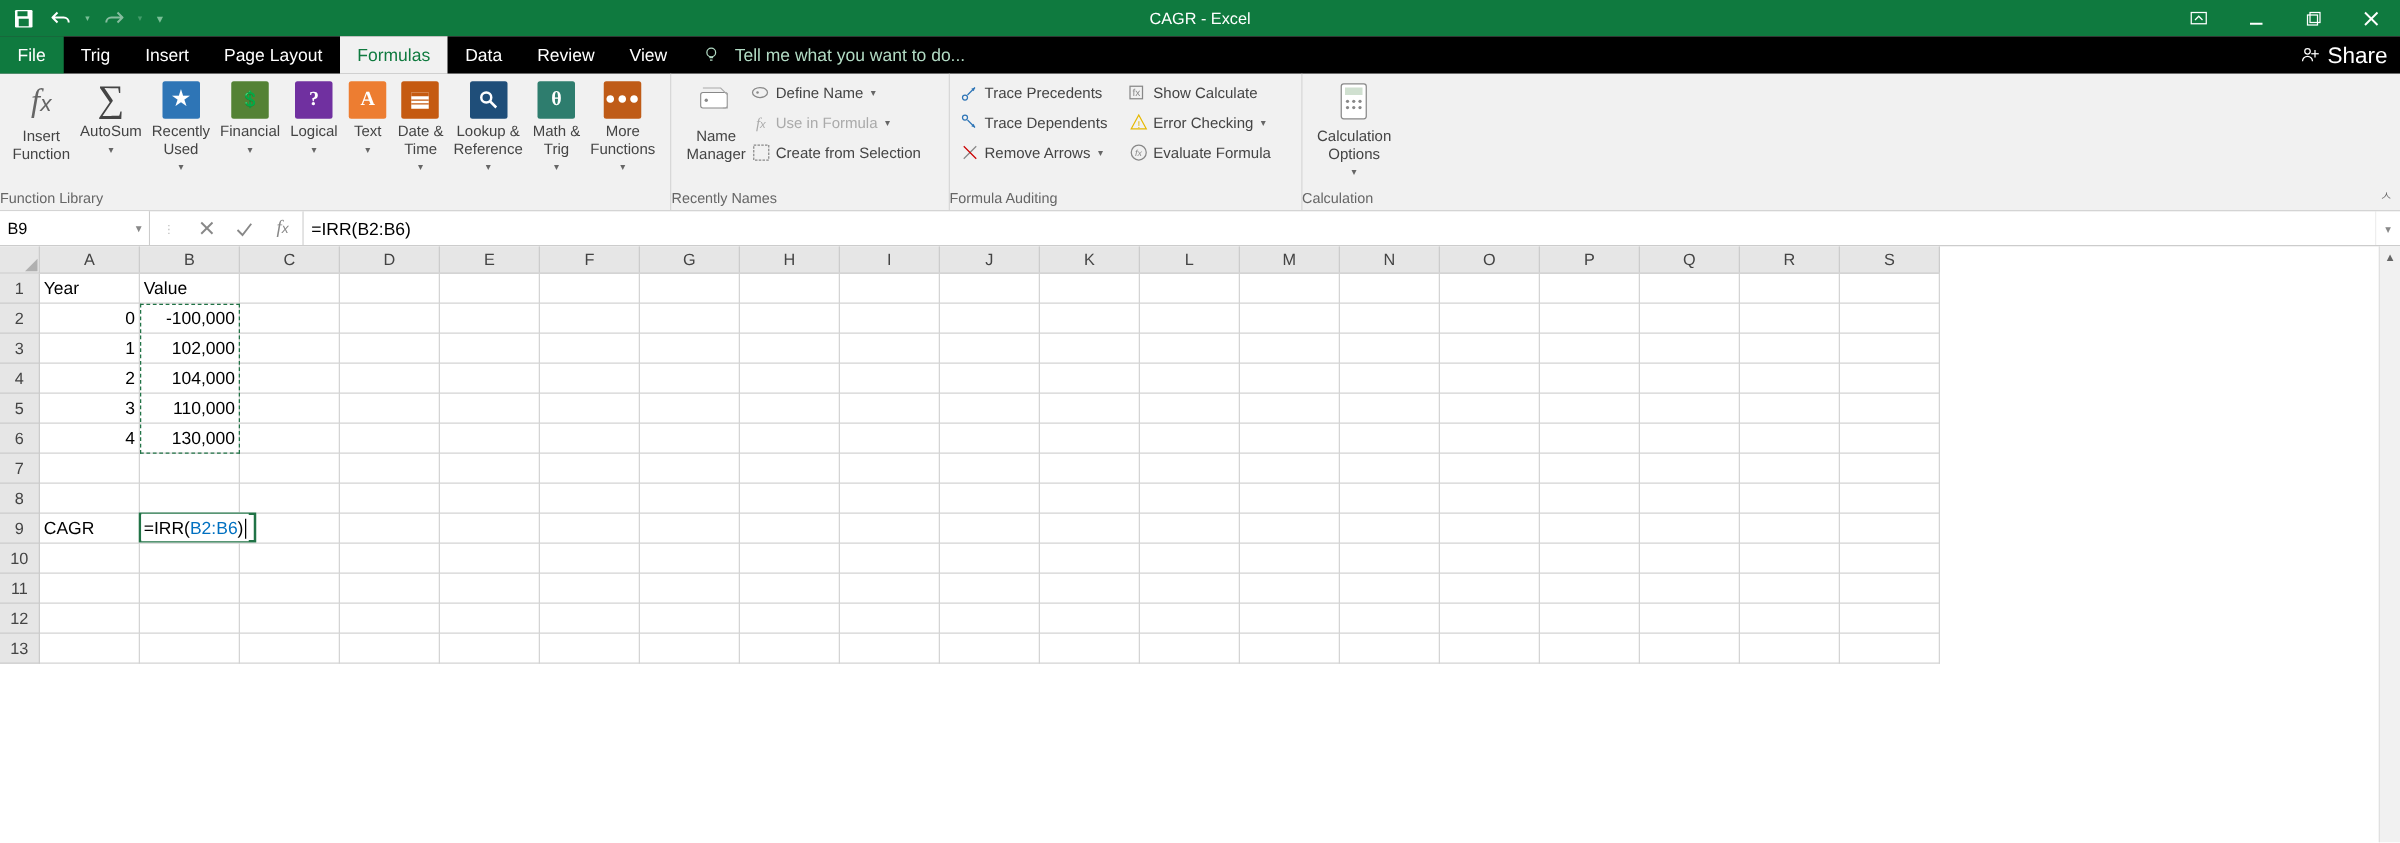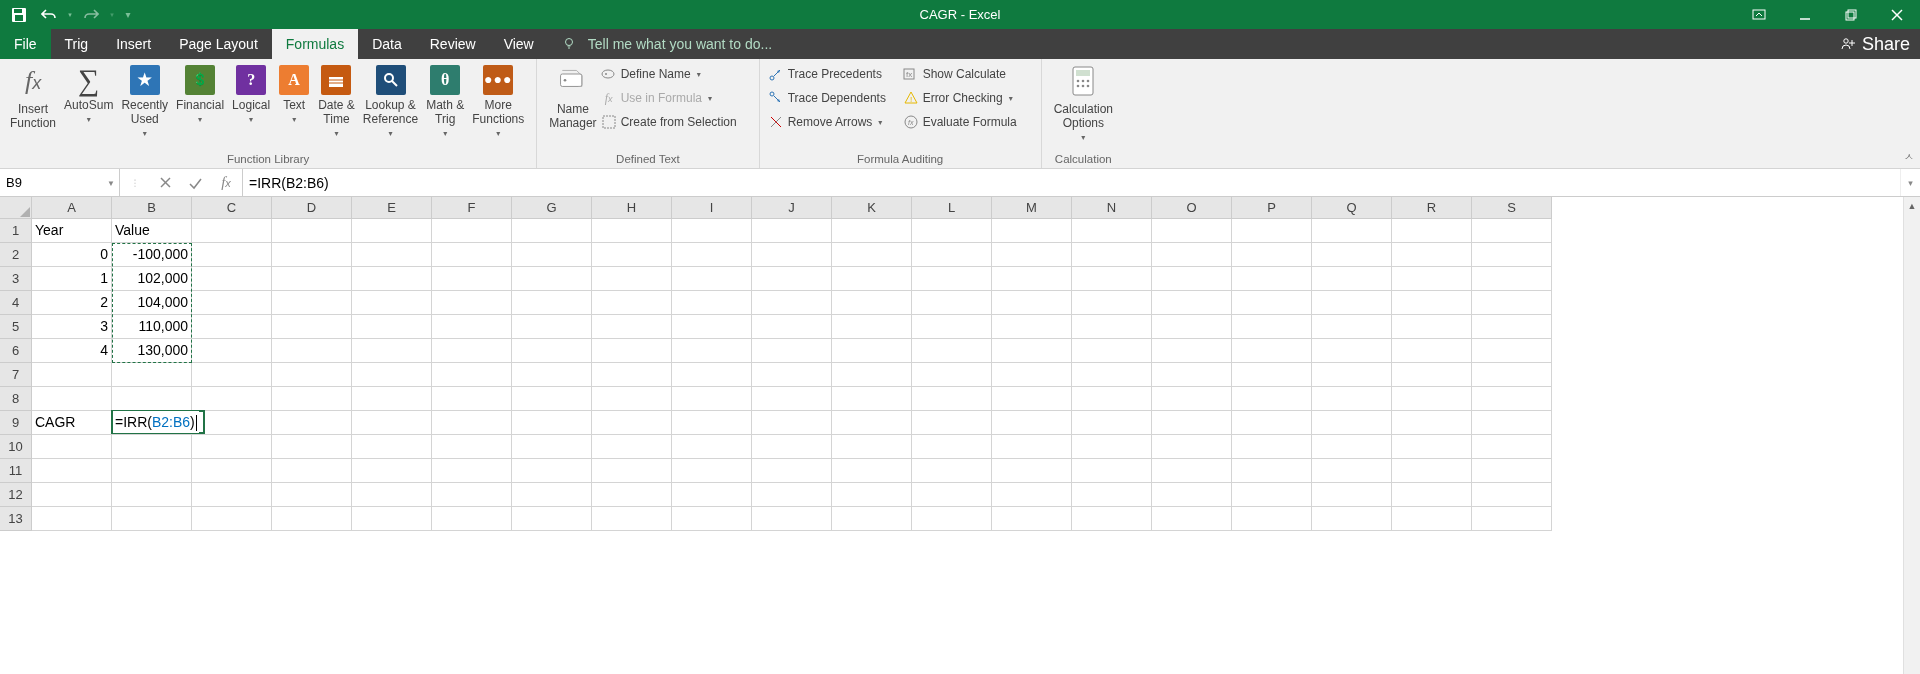--- a/index.html
+++ b/index.html
@@ -10,31 +10,31 @@
 .qat { display: flex; align-items: center; gap: 0; height: 100%; padding-left: 4px; }
 .qat-item { width: 30px; height: 100%; display: flex; align-items: center; justify-content: center; cursor: pointer; }
 .qat-item svg { width: 16px; height: 16px; }
 .qat-sep { width: 12px; display: flex; align-items: center; justify-content: center; color: #7abf97; font-size: 7px; }
 .titlebar-title { position: absolute; left: 50%; transform: translateX(-50%); font-size: 13px; }
 .winctrls { margin-left: auto; display: flex; height: 100%; }
 .winctrl { width: 46px; display: flex; align-items: center; justify-content: center; cursor: pointer; }
 .winctrl svg { width: 14px; height: 14px; }
 
 
-.tabsrow { background: #404040; height: 30px; display: flex; align-items: stretch; color: #fff; position: relative; }
+.tabsrow { background: #000000; height: 30px; display: flex; align-items: stretch; color: #fff; position: relative; }
 .tab { padding: 0 14px; display: flex; align-items: center; font-size: 14px; cursor: pointer; }
 .tab.file { background: #0f7a3f; }
 .tab.active { background: #f1f1f1; color: #0f7a3f; }
 .tellme { display: flex; align-items: center; gap: 12px; color: #b2dbc4; padding-left: 14px; font-size: 14px; }
 .share { position: absolute; right: 10px; top: 0; height: 100%; display: flex; align-items: center; gap: 6px; font-size: 18px; cursor: pointer; }
 
 
 .ribbon { background: #f1f1f1; height: 110px; display: flex; border-bottom: 1px solid #d4d4d4; font-size: 12px; color: #444; position: relative; }
 .group { border-right: 1px solid #d8d8d8; padding: 3px 8px 0 8px; display: flex; flex-direction: column; justify-content: flex-start; position: relative; }
-.group-label { position: absolute; bottom: 3px; left: 0; right: 0; text-align: center; font-size: 11.5px; color: #666; }
+.group-label { position: absolute; bottom: 3px; left: 0; right: 0; font-size: 11.5px; color: #666; }
 .bigbtn { display: flex; flex-direction: column; align-items: center; justify-content: flex-start; padding: 2px 4px 0 4px; cursor: pointer; text-align: center; line-height: 14px; }
 .bigbtn .ico { width: 32px; height: 32px; margin-bottom: 2px; display: flex; align-items: center; justify-content: center; }
 .bigbtn .ico-lg { width: 32px; height: 36px; }
 .bigbtn .lbl { font-size: 12px; }
 .bigbtn .caret { font-size: 8px; color: #666; margin-top: 1px; }
 .row-btns { display: flex; gap: 0; }
 .stackcol { display: flex; flex-direction: column; gap: 4px; padding-top: 2px; }
 .smallrow { display: flex; align-items: center; gap: 4px; cursor: pointer; font-size: 12px; color: #444; white-space: nowrap; height: 20px; }
 .smallrow .sico { width: 16px; height: 16px; display: flex; align-items: center; justify-content: center; }
 .smallrow .scaret { font-size: 8px; color: #666; margin-left: 2px; }
@@ -313,21 +313,21 @@
         <div class="smallrow">
           <span class="sico">
               <svg width="16" height="16" viewBox="0 0 16 16">
                 <rect x="2" y="2" width="12" height="12" fill="none" stroke="#888" stroke-dasharray="2 1"></rect>
               </svg>
             </span>
           <span>Create from Selection</span>
         </div>
       </div>
     </div>
-    <div class="group-label">Defined Text</div>
+    <div class="group-label">Recently Names</div>
   </div>
 
   <div class="group">
     <div class="row-btns">
       <div class="stackcol" style="min-width:135px;">
         <div class="smallrow">
           <span class="sico">
               <svg width="16" height="16" viewBox="0 0 16 16">
                 <circle cx="4" cy="12" r="2" fill="none" stroke="#2e75b6"></circle>
                 <line x1="6" y1="10" x2="12" y2="4" stroke="#2e75b6"></line>

